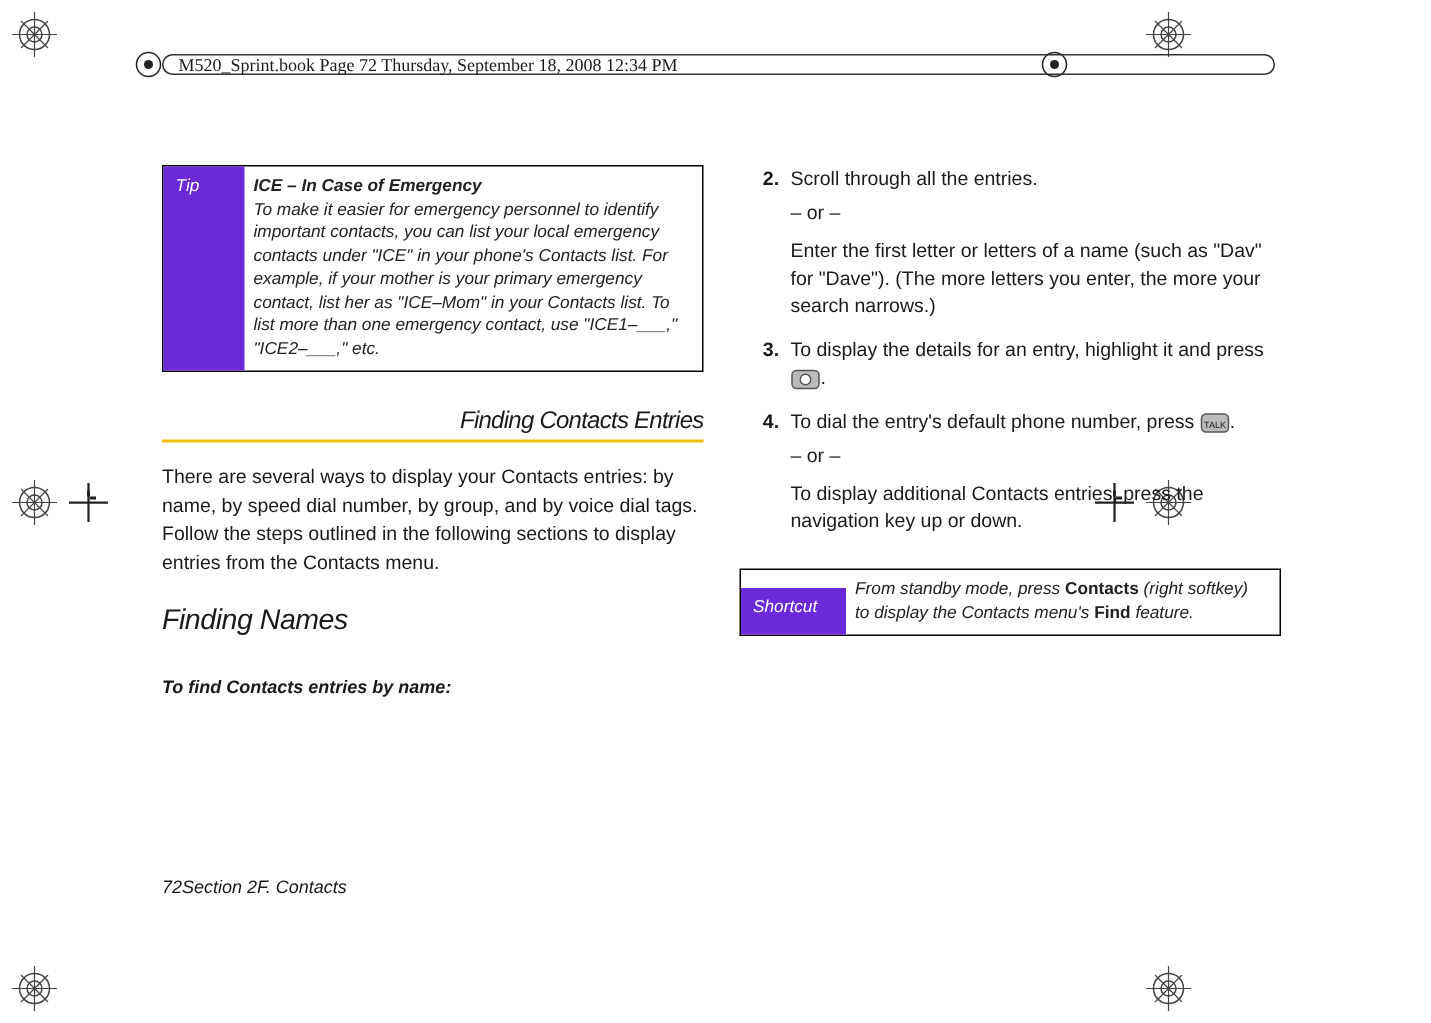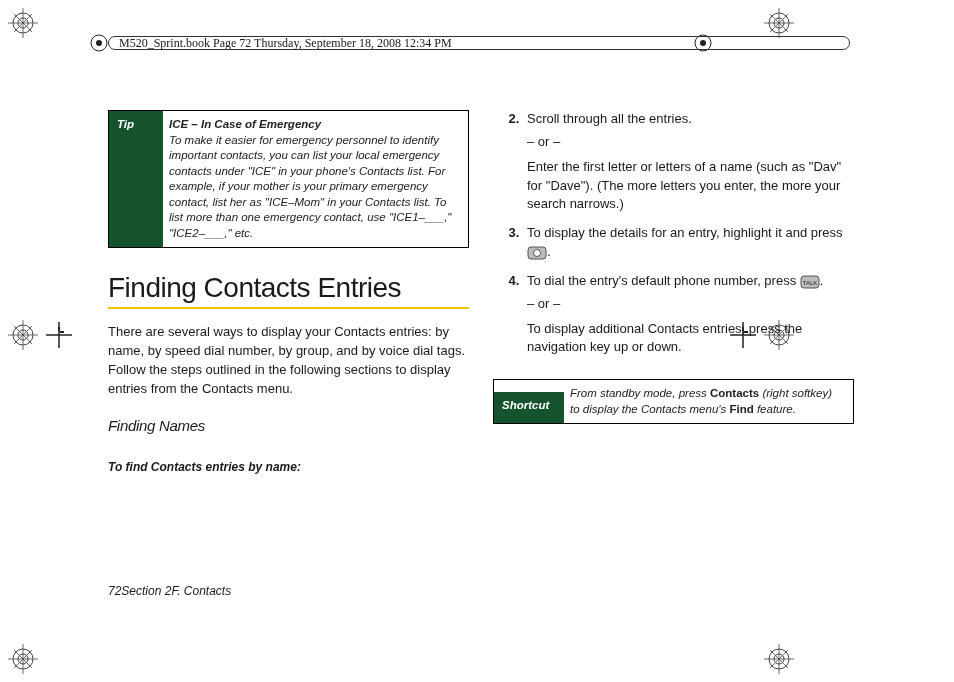--- a/index.html
+++ b/index.html
@@ -21,27 +21,27 @@
   .header-grommet-l{ position:absolute; top:34px; left:90px;}
   .header-grommet-r{ position:absolute; top:34px; right:90px;}
 
   
   .content { position:absolute; top: 110px; left: 108px; width: 746px; height: 475px; display:flex; gap: 24px; }
   .col { width: 361px; display:flex; flex-direction:column; }
   .left-col { }
   .right-col { }
 
   .tipbox { border:1px solid #000; display:flex; font-size:11.5px; line-height:1.35; font-style:italic; margin-bottom:18px;}
-  .tipbox .label { background:#14532d; color:#fff; font-style:italic; font-weight:bold; padding:6px 8px; width:54px; flex:none;}
+  .tipbox .label { background:#6d28d9; color:#fff; font-style:italic; font-weight:normal; padding:6px 8px; width:54px; flex:none;}
   .tipbox.shortcut .label { width:70px;margin-top:12px; }
   .tipbox .body { padding:6px 10px 6px 6px; color:#222; }
 
-  .section-title { font-family: Arial, Helvetica, sans-serif; font-weight: 400; font-size: 28px; letter-spacing:-0.5px; padding-bottom:3px; border-bottom: 2.5px solid #f0c000; margin-bottom:14px; margin-top:6px;}
+  .section-title { font-family: Arial, Helvetica, sans-serif; font-style: italic; font-weight: 400; font-size: 16px; letter-spacing:-0.5px; padding-bottom:3px; border-bottom: 2.5px solid #f0c000; margin-bottom:14px; margin-top:6px;text-align:right;}
   .body-text { font-size:13px; line-height:1.45; margin-bottom:12px;}
-  .subhead { font-style: italic; font-size:15px; letter-spacing:-0.3px; margin: 6px 0 6px 0; font-weight:400;}
+  .subhead { font-style: italic; font-size:19px; letter-spacing:-0.3px; margin: 6px 0 6px 0; font-weight:400;}
   .caption-ital { font-style: italic; font-weight:bold; font-size:12px; margin-bottom:8px;margin-top:20px; }
 
   ol.steps { list-style: decimal; padding-left: 30px; font-size:13px; line-height:1.45;}
   ol.steps > li { margin-bottom:10px; padding-left:4px;}
   ol.steps > li::marker { font-weight:bold; }
   .ordash { margin:4px 0 6px 0; }
   .menu-path { font-style:italic; font-weight:bold; }
   .inline-icon { display:inline-block; vertical-align:-4px; width:20px; height:14px;}
 
   .footer { position:absolute; bottom: 84px; left: 108px; font-size:12px; font-style:italic; display:flex; align-items:center;}

